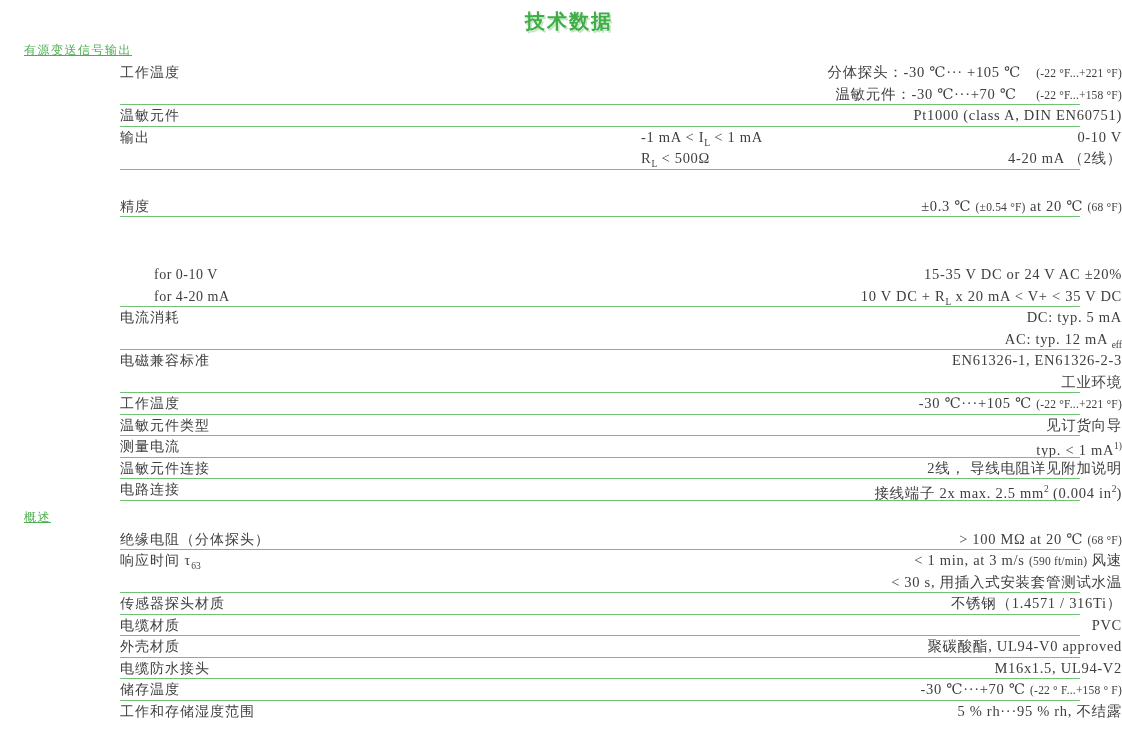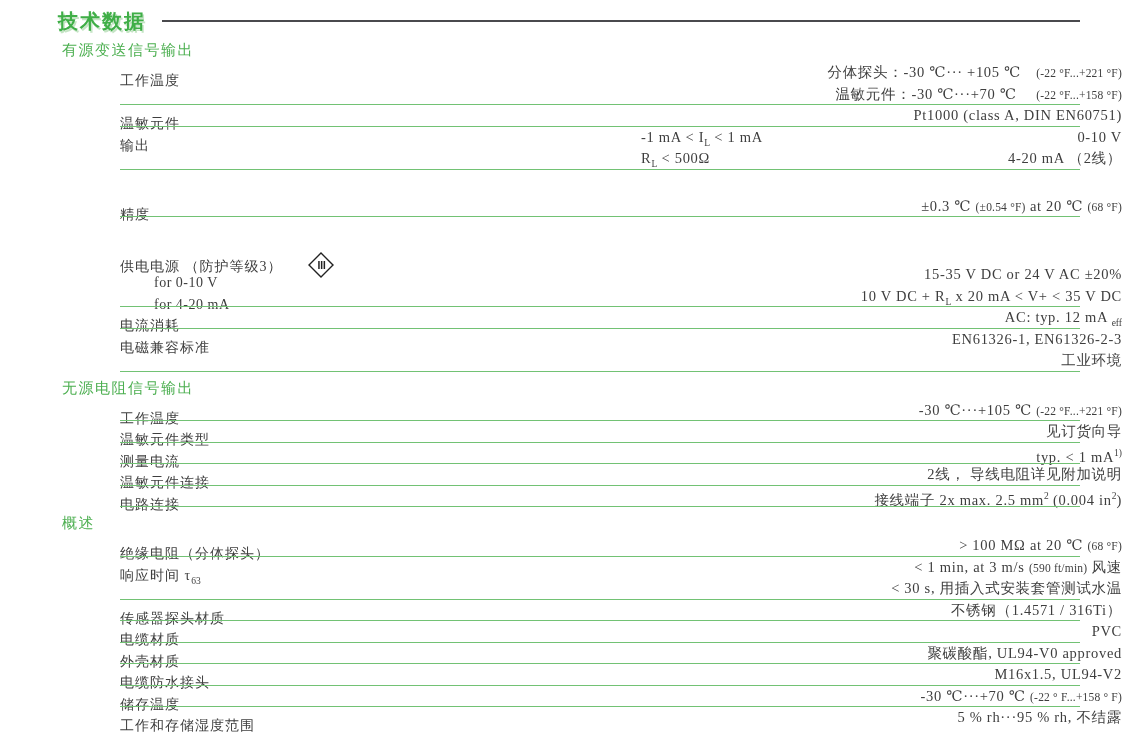--- a/index.html
+++ b/index.html
@@ -3,37 +3,37 @@
 <meta charset="utf-8">
 <style>
   html,body{margin:0;padding:0;background:#ffffff;}
   body{
     width:1122px;height:737px;overflow:hidden;
     font-family:"Liberation Serif","DejaVu Serif","DejaVu Sans",serif;
     color:#3e3e3e;
   }
   .page{position:relative;width:1122px;height:737px;box-sizing:border-box;padding-top:6px;}
 
-  .title-row{display:flex;align-items:center;margin:2px 42px 0 58px;height:26px;}
+  .title-row{display:flex;align-items:center;margin:2px 42px 0 58px;height:26px;flex-direction:column;}
   .doc-title{
     font-size:20px;font-weight:bold;color:#3fae47;letter-spacing:2px;white-space:nowrap;
     text-shadow:1.5px 1.5px 0 rgba(150,205,150,.55);
   }
   .title-rule{flex:1;height:2px;background:#4a4a4d;margin-left:16px;}
 
   .section-heading{
-    font-size:15px;color:#4caf50;margin:5px 0 1px 62px;
-    letter-spacing:1.5px;line-height:22px;white-space:nowrap;
+    font-size:12px;color:#4caf50;margin:5px 0 1px 24px;
+    letter-spacing:1.5px;line-height:22px;white-space:nowrap;text-decoration:underline;
   }
 
   .rows{}
   .row{position:relative;min-height:21px;}
   .row.spaced{margin-top:26px;}
   .row-label{
-    position:absolute;left:120px;top:8px;font-size:14px;letter-spacing:1px;
+    position:absolute;left:120px;top:0;font-size:14px;letter-spacing:1px;
     line-height:21px;white-space:nowrap;font-family:Liberation Serif, serif;
   }
   .row.indent .row-label{left:154px;letter-spacing:.5px;text-align:right;}
   .row-value{margin-left:437px;min-height:21px;}
   .vline{position:relative;line-height:21px;height:21.5px;font-size:14.5px;letter-spacing:.7px;white-space:nowrap;text-align:right;}
   .col2{position:absolute;left:204px;top:0;}
   .small{font-size:11.5px;letter-spacing:.2px;}
   .vline sub,.row-label sub{font-size:9.5px;letter-spacing:0;}
   .vline sup{font-size:9.5px;letter-spacing:0;}
   .divider{position:absolute;left:120px;right:42px;bottom:0;height:1px;background:#72c274;}
@@ -75,58 +75,52 @@
           <div class="divider"></div>
         </div>
         <div class="row spaced">
           <div class="row-label"><span>精度</span></div>
           <div class="row-value">
             <div class="vline"><span>±0.3 ℃ </span><span class="small">(±0.54 °F)</span><span> at 20 ℃ </span><span class="small">(68 °F)</span></div>
           </div>
           <div class="divider"></div>
         </div>
         <div class="row spaced">
-          <div class="row-label"><span>供电电源 （防护等级3）</span><svg width="28" height="28" viewBox="0 0 28 28" class="pc3-icon">
-              <polygon points="14,2 26,14 14,26 2,14" fill="none" stroke="#222" stroke-width="1.4"></polygon>
-              <rect x="11.2" y="10" width="1.5" height="8" fill="#222"></rect>
-              <rect x="13.9" y="10" width="1.5" height="8" fill="#222"></rect>
-              <rect x="16.6" y="10" width="1.5" height="8" fill="#222"></rect>
-            </svg></div>
           <div class="row-value"></div>
         </div>
         <div class="row indent">
           <div class="row-label"><span>for 0-10 V</span></div>
           <div class="row-value">
             <div class="vline"><span>15-35 V DC or 24 V AC ±20%</span></div>
           </div>
         </div>
         <div class="row indent">
           <div class="row-label"><span>for 4-20 mA</span></div>
           <div class="row-value">
             <div class="vline"><span>10 V DC + R</span><sub>L</sub><span> x 20 mA &lt; V+ &lt; 35 V DC</span></div>
           </div>
           <div class="divider"></div>
         </div>
         <div class="row">
           <div class="row-label"><span>电流消耗</span></div>
           <div class="row-value">
+            <div class="vline"><span>DC: typ. 5 mA</span></div>
             <div class="vline"><span>AC: typ. 12 mA </span><sub>eff</sub></div>
           </div>
           <div class="divider"></div>
         </div>
         <div class="row">
           <div class="row-label"><span>电磁兼容标准</span></div>
           <div class="row-value">
             <div class="vline"><span>EN61326-1, EN61326-2-3</span></div>
             <div class="vline"><span>工业环境</span></div>
           </div>
           <div class="divider"></div>
         </div>
       </div>
-      <div class="section-heading">无源电阻信号输出</div>
       <div class="rows">
         <div class="row">
           <div class="row-label"><span>工作温度</span></div>
           <div class="row-value">
             <div class="vline"><span>-30 ℃···+105 ℃ </span><span class="small">(-22 °F...+221 °F)</span></div>
           </div>
           <div class="divider"></div>
         </div>
         <div class="row">
           <div class="row-label"><span>温敏元件类型</span></div>

